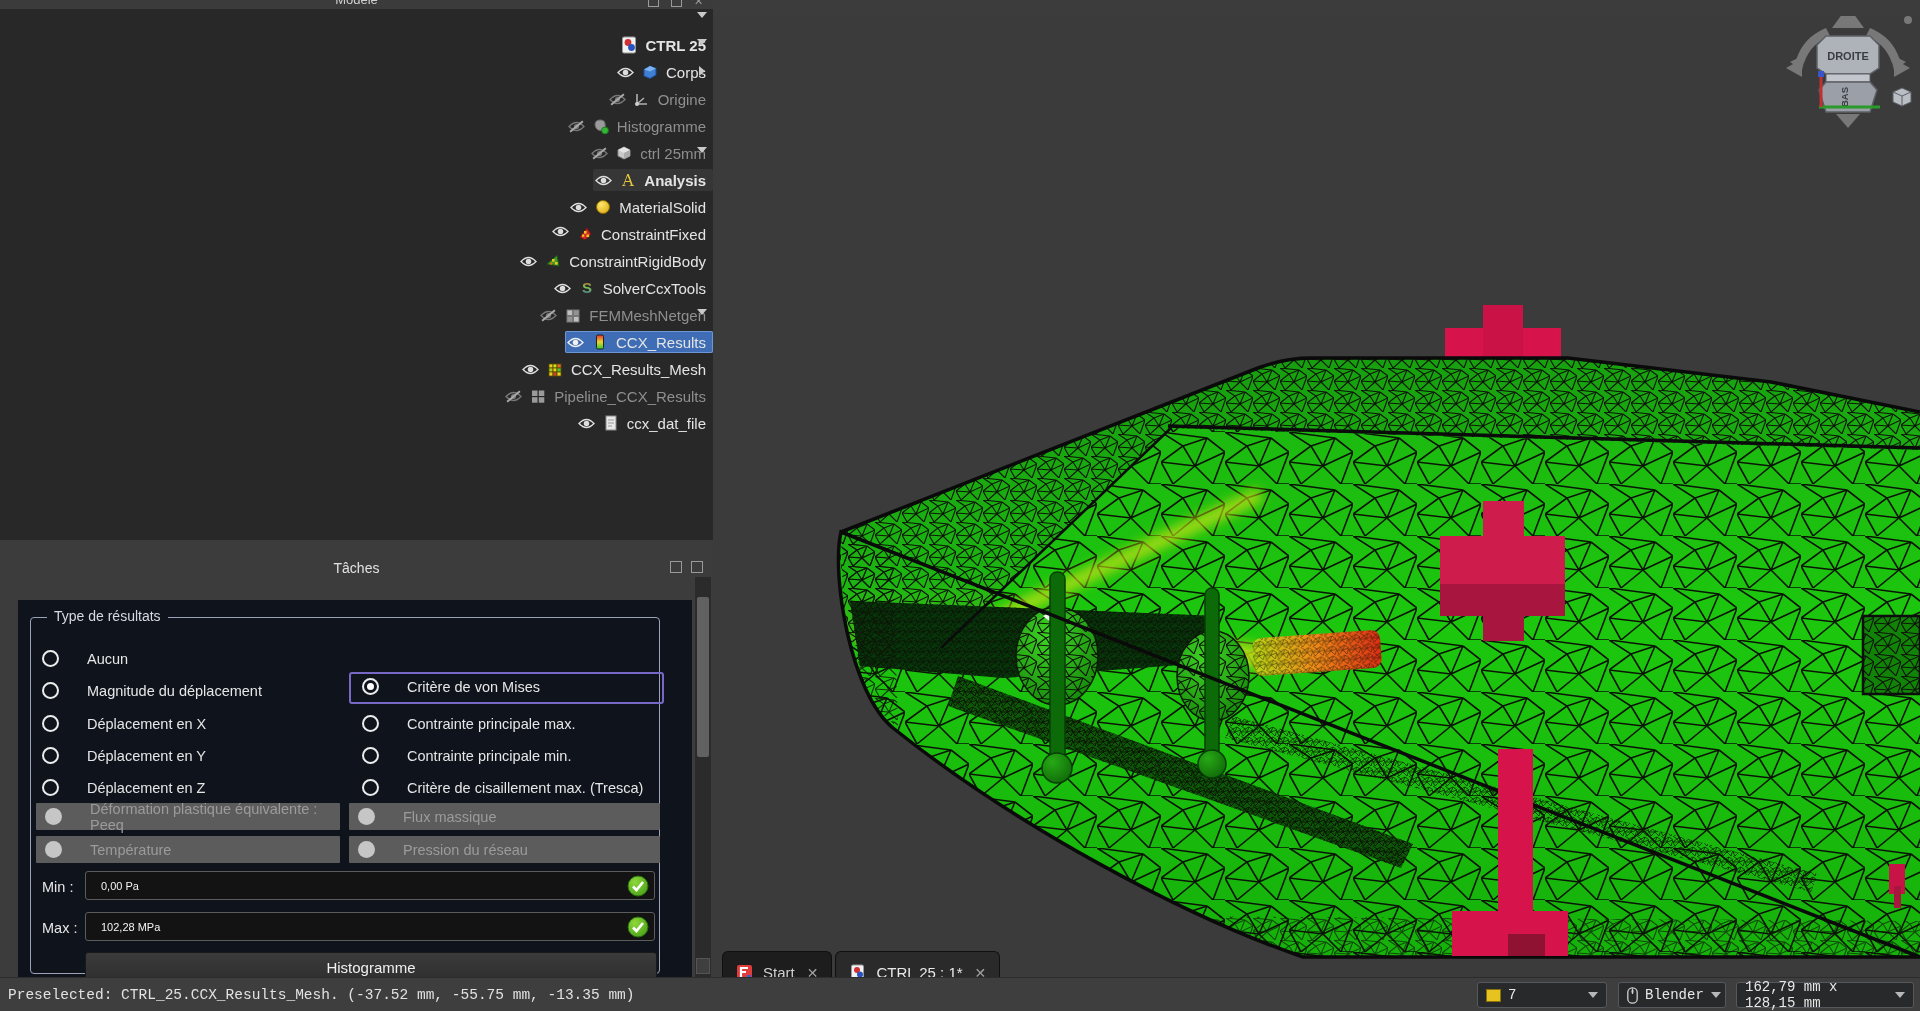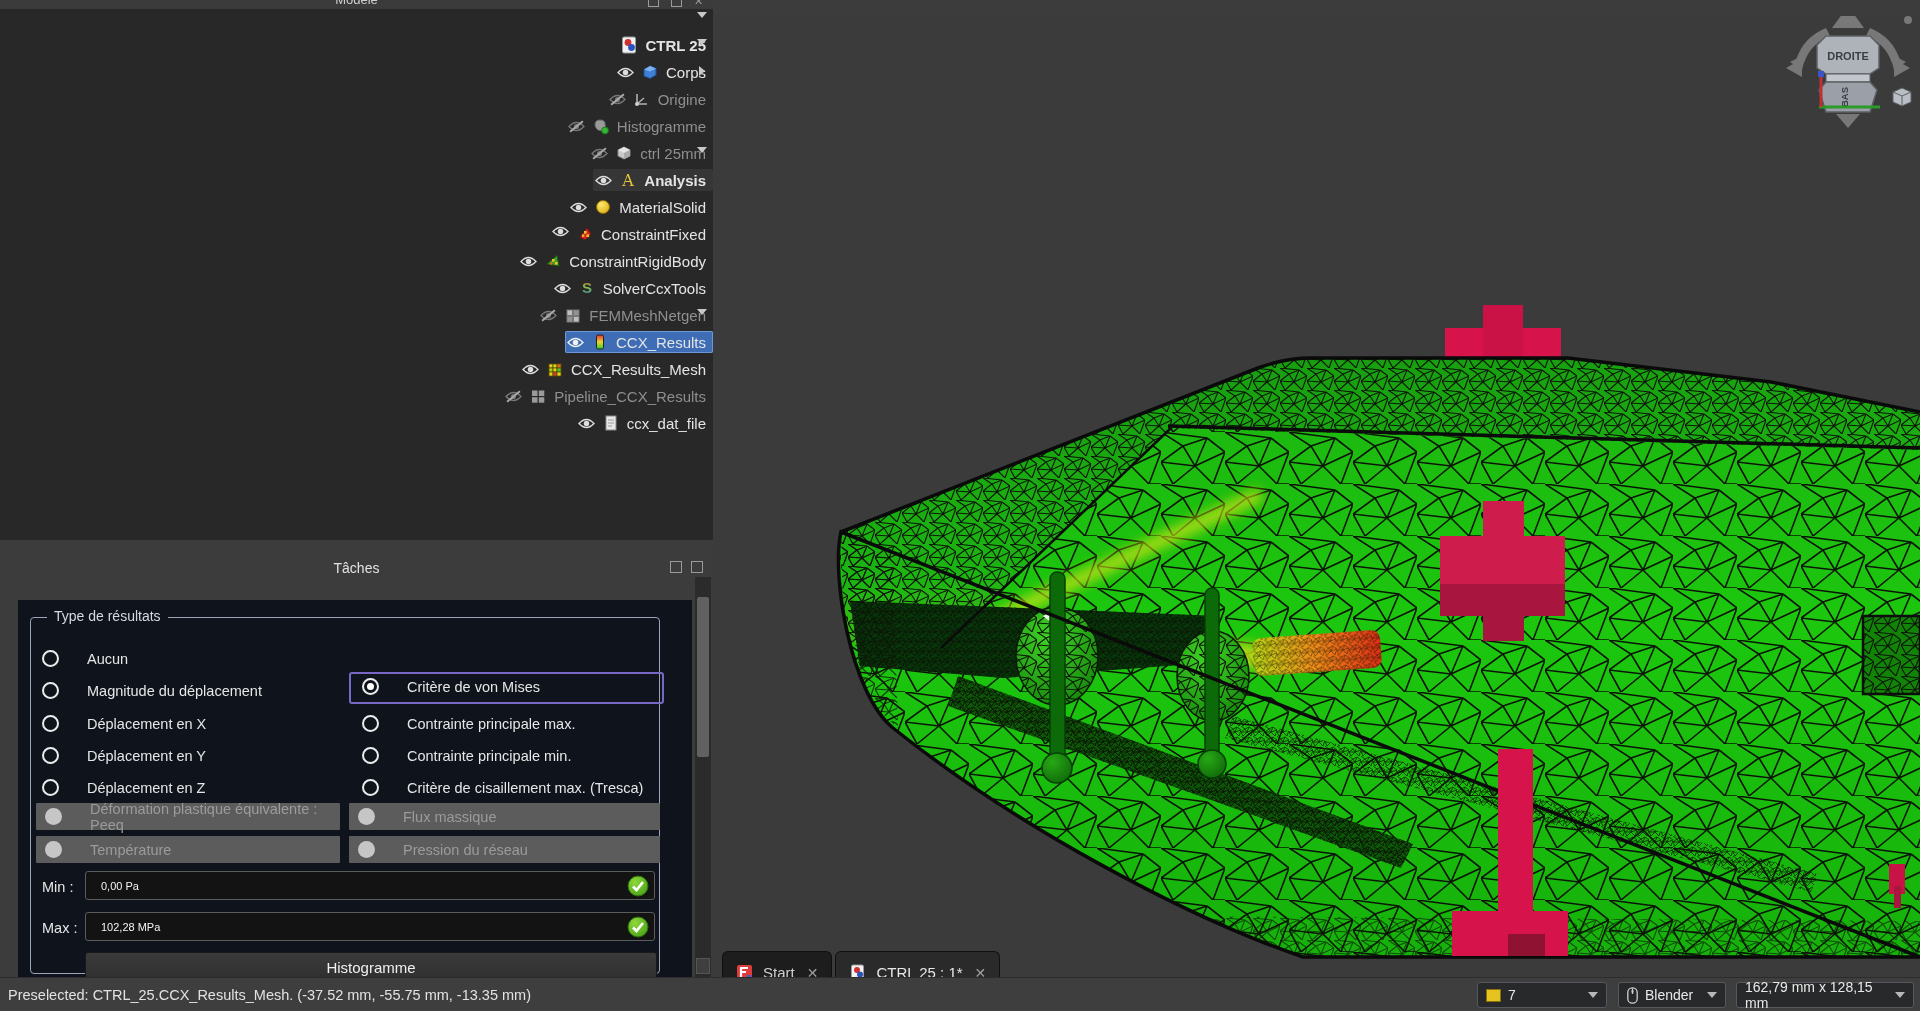--- a/index.html
+++ b/index.html
@@ -43,21 +43,21 @@
   .field-label{position:absolute;font-size:14.5px;color:#e6e6e6;}
   .tfield{position:absolute;background:#131313;border:1px solid #5c5c5c;border-radius:3px;color:#f2f2f2;
           font-size:11px;display:flex;align-items:center;padding-left:15px;box-sizing:border-box;}
   .okcheck{position:absolute;right:5px;top:50%;transform:translateY(-50%);width:22px;height:22px;}
   .hist-btn{position:absolute;background:linear-gradient(#3b3b3b,#2e2e2e);border:1px solid #191919;border-radius:3px;
             color:#f0f0f0;font-size:15px;display:flex;align-items:center;justify-content:center;}
   .vscroll{position:absolute;left:695px;top:37px;width:16px;height:400px;background:#2b2b2b;}
   .vthumb{position:absolute;left:2px;top:20px;width:12px;height:160px;background:#616161;border-radius:2px;}
   .vbtn{position:absolute;left:1px;bottom:3px;width:14px;height:16px;background:#3f3f3f;border:1px solid #555;box-sizing:border-box;}
   
-  .status-bar{position:absolute;left:0;top:977px;width:1920px;height:34px;background:#3e3e3e;border-top:1px solid #2c2c2c;box-sizing:border-box;}
+  .status-bar{position:absolute;left:0;top:977px;width:1920px;height:34px;background:#3e3e3e;border-top:1px solid #2c2c2c;box-sizing:border-box;font-family:Liberation Mono, monospace;}
   .status-msg{position:absolute;left:8px;top:0;height:100%;display:flex;align-items:center;color:#e2e2e2;font-size:14.5px;}
   .combo{position:absolute;top:4px;height:26px;background:#27292b;border:1px solid #55585c;border-radius:3px;
          display:flex;align-items:center;color:#e8e8e8;font-size:14px;padding:0 8px;box-sizing:border-box;gap:7px;}
   .caret{margin-left:auto;width:0;height:0;border-left:5px solid transparent;border-right:5px solid transparent;border-top:6px solid #b8b8b8;}
   .swatch{width:15px;height:13px;background:#e6c31f;border:1px solid #8a7208;box-sizing:border-box;}
   
   .viewport{position:absolute;left:713px;top:16px;width:1207px;height:977px;background:#3b3b3b;overflow:hidden;}
   .scene{position:absolute;left:0;top:0;}
   .navcube{position:absolute;right:6px;top:0;}
   .tabbar{position:absolute;left:9px;bottom:0;height:42px;display:flex;gap:3px;}

